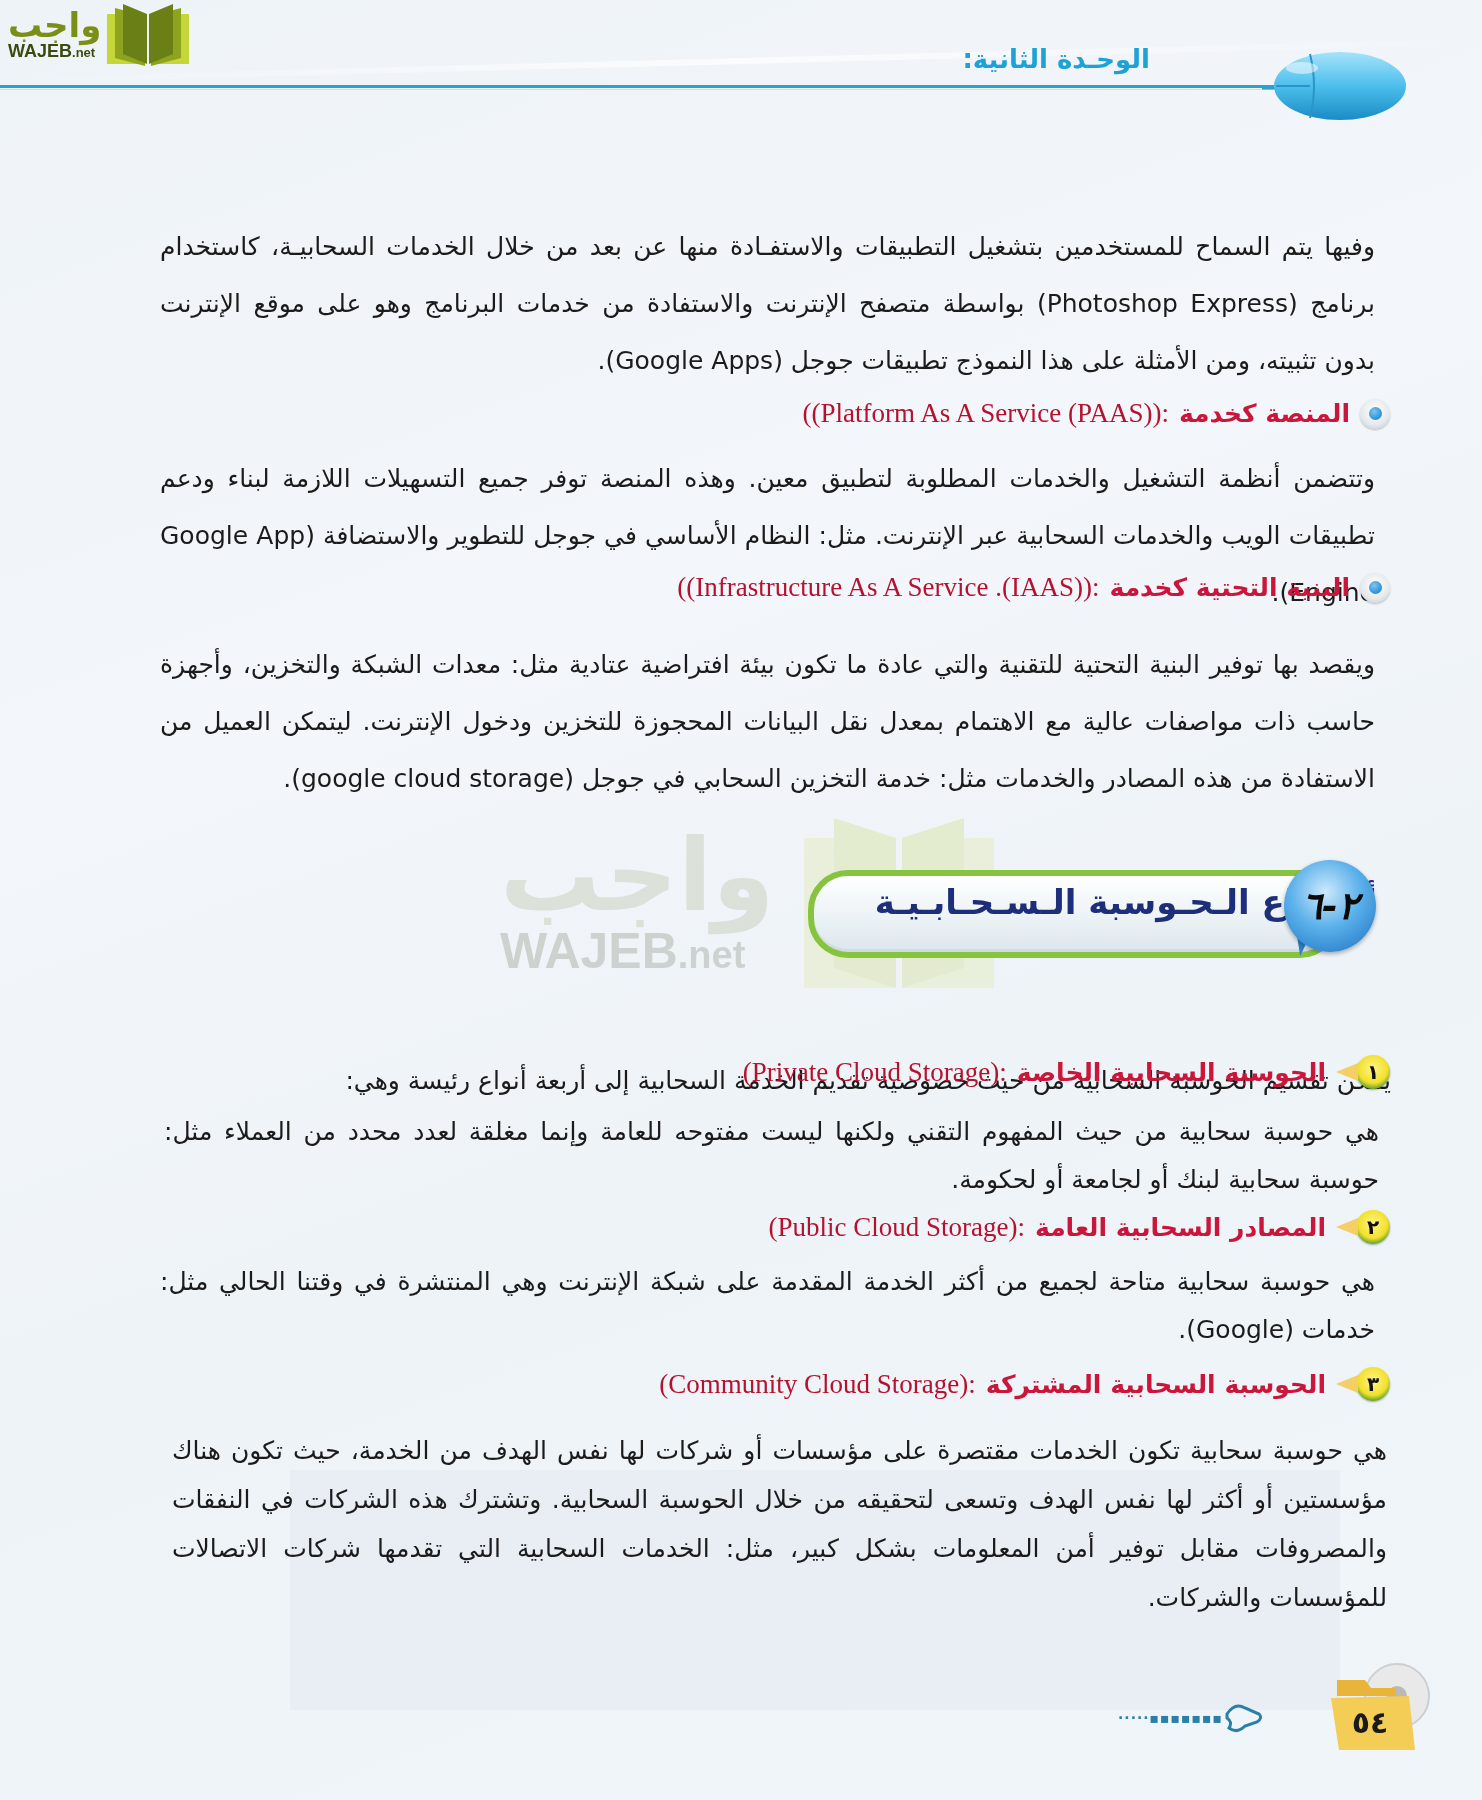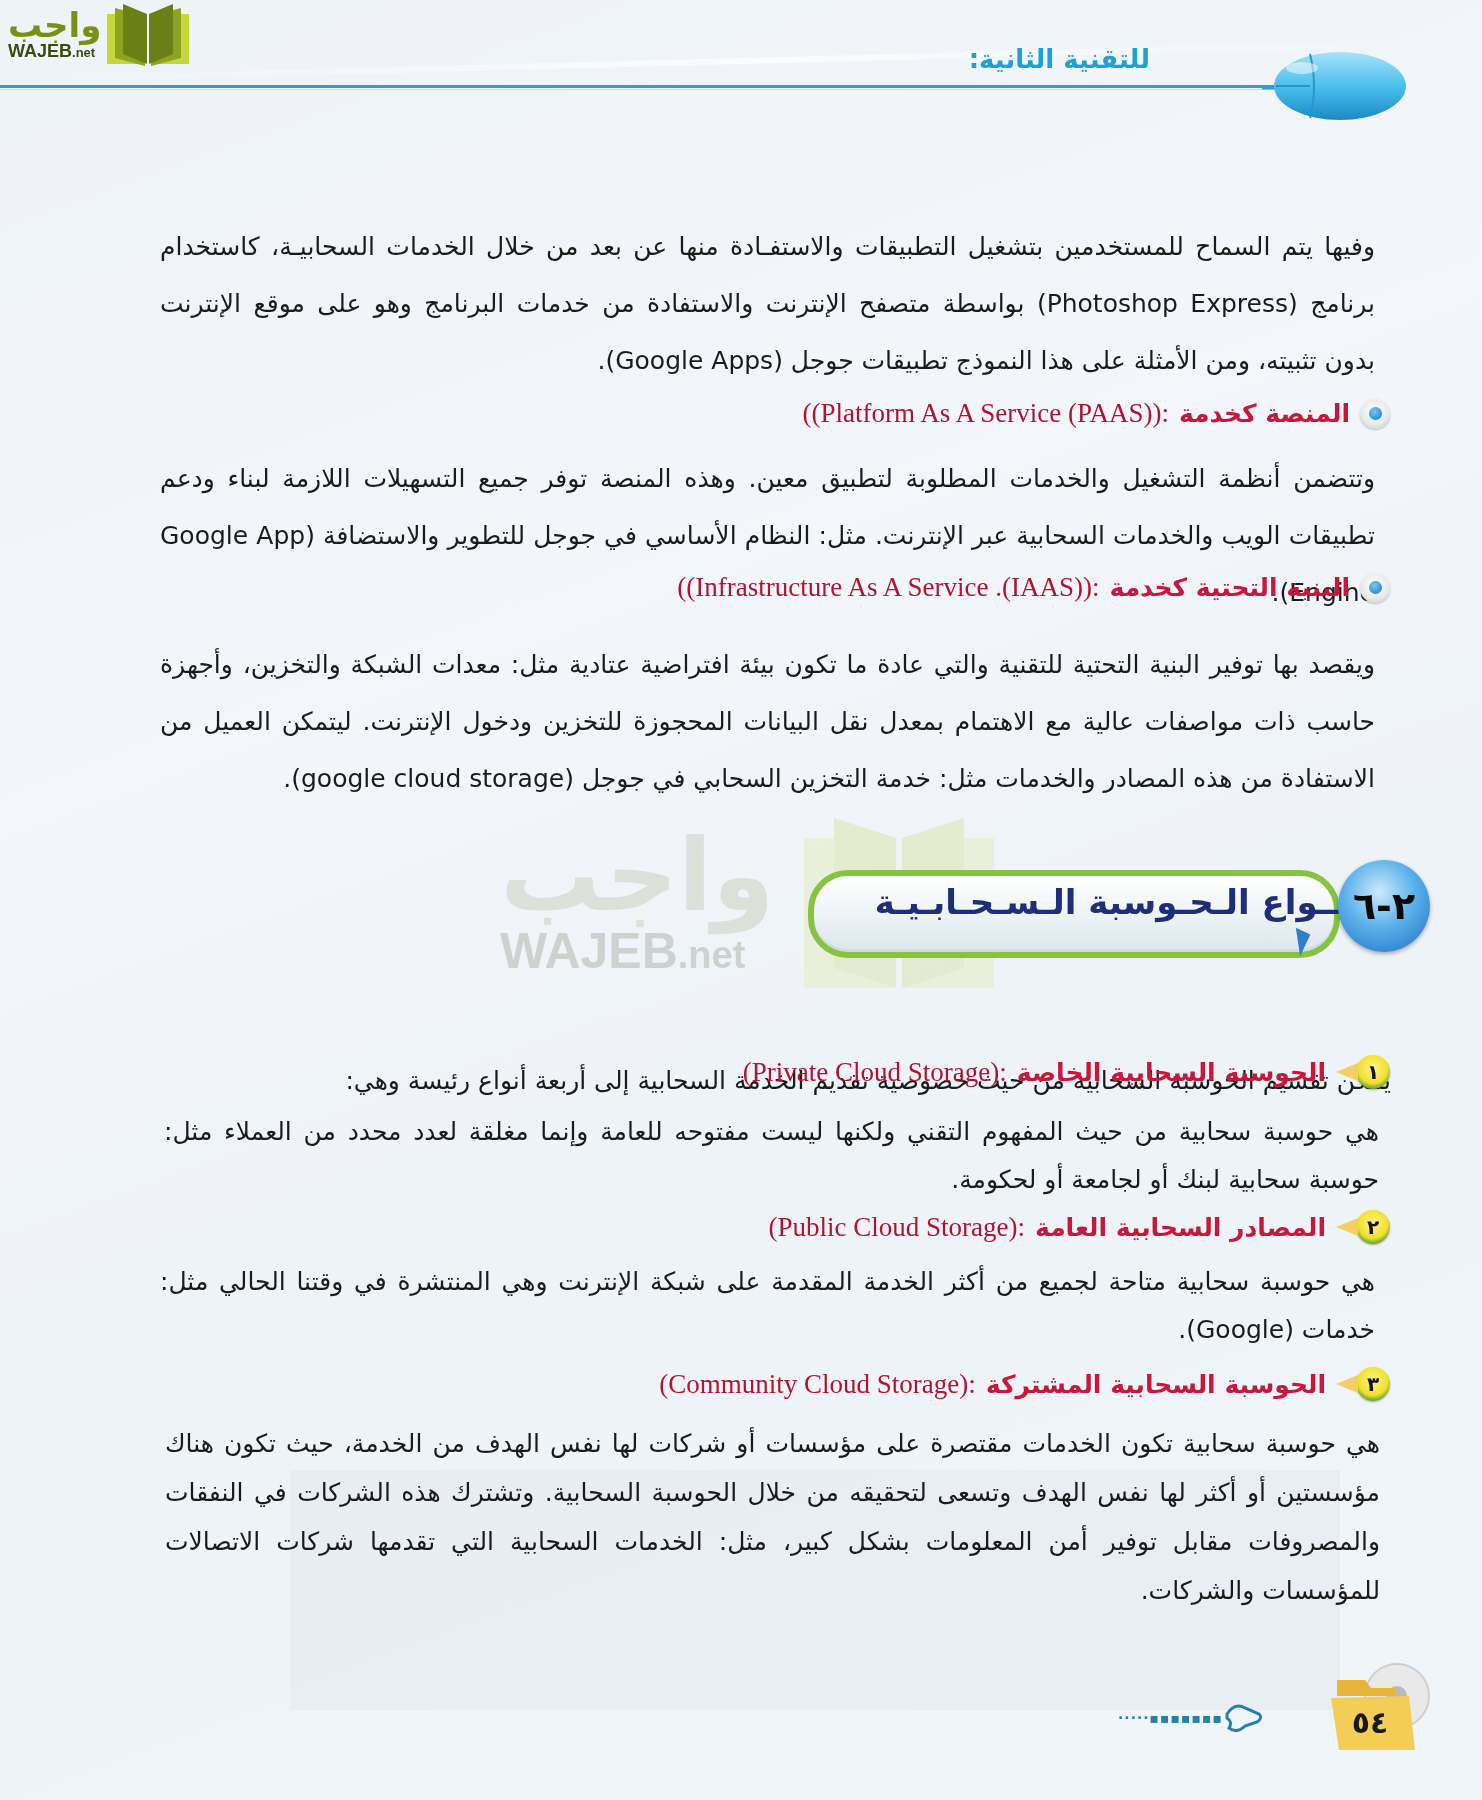--- a/index.html
+++ b/index.html
@@ -85,25 +85,25 @@
       position: absolute; left: 808px; top: 870px; width: 520px; height: 76px;
       border-radius: 40px; border: 6px solid #86c440;
       background: linear-gradient(180deg, #ffffff 0%, #eaf1f5 60%, #dce6ec 100%);
       box-shadow: inset 0 -3px 0 rgba(0,0,0,0.05);
     }
     .banner-title {
       position: absolute; right: 105px; top: 882px; font-size: 34px; font-weight: bold; color: #1d2f7a;
       letter-spacing: 1px;
     }
     .banner-badge {
-      position: absolute; left: 1338px; top: 860px; width: 92px; height: 92px; border-radius: 50%;
+      position: absolute; left: 1284px; top: 860px; width: 92px; height: 92px; border-radius: 50%;
       background: radial-gradient(circle at 45% 35%, #cde9fb 0%, #5bb1ea 45%, #1b6fc0 100%);
       box-shadow: 0 2px 4px rgba(0,0,0,0.3);
       display: flex; align-items: center; justify-content: center;
-      font-size: 38px; font-weight: bold; color: #0a0a0a;
+      font-size: 38px; font-weight: bold; color: #0a0a0a; font-style: italic;
     }
     .banner-tail {
       position: absolute; left: 1290px; top: 930px; width: 0; height: 0;
       border-left: 16px solid transparent; border-top: 24px solid #2f7fc9; transform: rotate(25deg);
     }
 
     
     .footer-arrow { position: absolute; left: 1118px; top: 1700px; display: flex; align-items: center; direction: ltr; }
     .dots { font-size: 14px; color: #2a7ea8; letter-spacing: 1px; font-weight: bold; }
     .page-folder { position: absolute; left: 1325px; top: 1662px; width: 110px; height: 90px; }
@@ -129,21 +129,21 @@
   <svg width="82" height="62" viewBox="0 0 82 62" style="margin-left:6px;">
     <rect x="0" y="10" width="38" height="50" fill="#c5d63a"></rect>
     <rect x="44" y="10" width="38" height="50" fill="#c5d63a"></rect>
     <path d="M8 4 L38 12 L38 62 L8 54 Z" fill="#8fa41e"></path>
     <path d="M74 4 L44 12 L44 62 L74 54 Z" fill="#8fa41e"></path>
     <path d="M16 0 L40 10 L40 60 L16 50 Z" fill="#6a8016"></path>
     <path d="M66 0 L42 10 L42 60 L66 50 Z" fill="#6a8016"></path>
   </svg>
 </div>
 
-<div class="unit-title">للتقنية الثانية:</div>
+<div class="unit-title">الوحـدة الثانية:</div>
 <svg class="mouse-icon" width="150" height="80" viewBox="0 0 150 80">
   <defs>
     <linearGradient id="mg" x1="0" y1="0" x2="0" y2="1">
       <stop offset="0" stop-color="#a6e2fa"></stop>
       <stop offset="0.5" stop-color="#4cbfed"></stop>
       <stop offset="1" stop-color="#1a8bc4"></stop>
     </linearGradient>
   </defs>
   <line x1="0" y1="42" x2="14" y2="42" stroke="#2aa3cc" stroke-width="3"></line>
   <ellipse cx="78" cy="40" rx="66" ry="34" fill="url(#mg)"></ellipse>
@@ -209,21 +209,21 @@
 <p class="para" style="top:1258px;line-height:48px;margin:0;">هي حوسبة سحابية متاحة لجميع من أكثر الخدمة المقدمة على شبكة الإنترنت وهي المنتشرة في وقتنا الحالي مثل: خدمات (Google).</p>
 
 <div class="heading" style="top:1367px;">
   <span class="num-badge">
     <span class="num-circle">٣</span>
     <span class="num-arrow"></span>
   </span>
   <span class="ar">الحوسبة السحابية المشتركة</span>
   <span class="en" dir="ltr">(Community Cloud Storage):</span>
 </div>
-<p class="para" style="top:1414px;line-height:49px;margin:5px;">هي حوسبة سحابية تكون الخدمات مقتصرة على مؤسسات أو شركات لها نفس الهدف من الخدمة، حيث تكون هناك مؤسستين أو أكثر لها نفس الهدف وتسعى لتحقيقه من خلال الحوسبة السحابية. وتشترك هذه الشركات في النفقات والمصروفات مقابل توفير أمن المعلومات بشكل كبير، مثل: الخدمات السحابية التي تقدمها شركات الاتصالات للمؤسسات والشركات.</p>
+<p class="para" style="top:1414px;line-height:49px;margin:12px;">هي حوسبة سحابية تكون الخدمات مقتصرة على مؤسسات أو شركات لها نفس الهدف من الخدمة، حيث تكون هناك مؤسستين أو أكثر لها نفس الهدف وتسعى لتحقيقه من خلال الحوسبة السحابية. وتشترك هذه الشركات في النفقات والمصروفات مقابل توفير أمن المعلومات بشكل كبير، مثل: الخدمات السحابية التي تقدمها شركات الاتصالات للمؤسسات والشركات.</p>
 
 <div class="footer-arrow">
   <span class="dots">·····▪▪▪▪▪▪▪</span>
   <svg width="42" height="36" viewBox="0 0 42 36">
     <path d="M4 14 Q12 2 22 8 L36 14 Q40 18 34 22 L22 26 Q14 34 6 28 Q10 22 4 18 Z" fill="none" stroke="#2a7ea8" stroke-width="3"></path>
   </svg>
 </div>
 
 <svg class="page-folder" viewBox="0 0 110 90">
   <circle cx="72" cy="34" r="32" fill="#e9e9e9" stroke="#cfcfcf" stroke-width="2"></circle>

